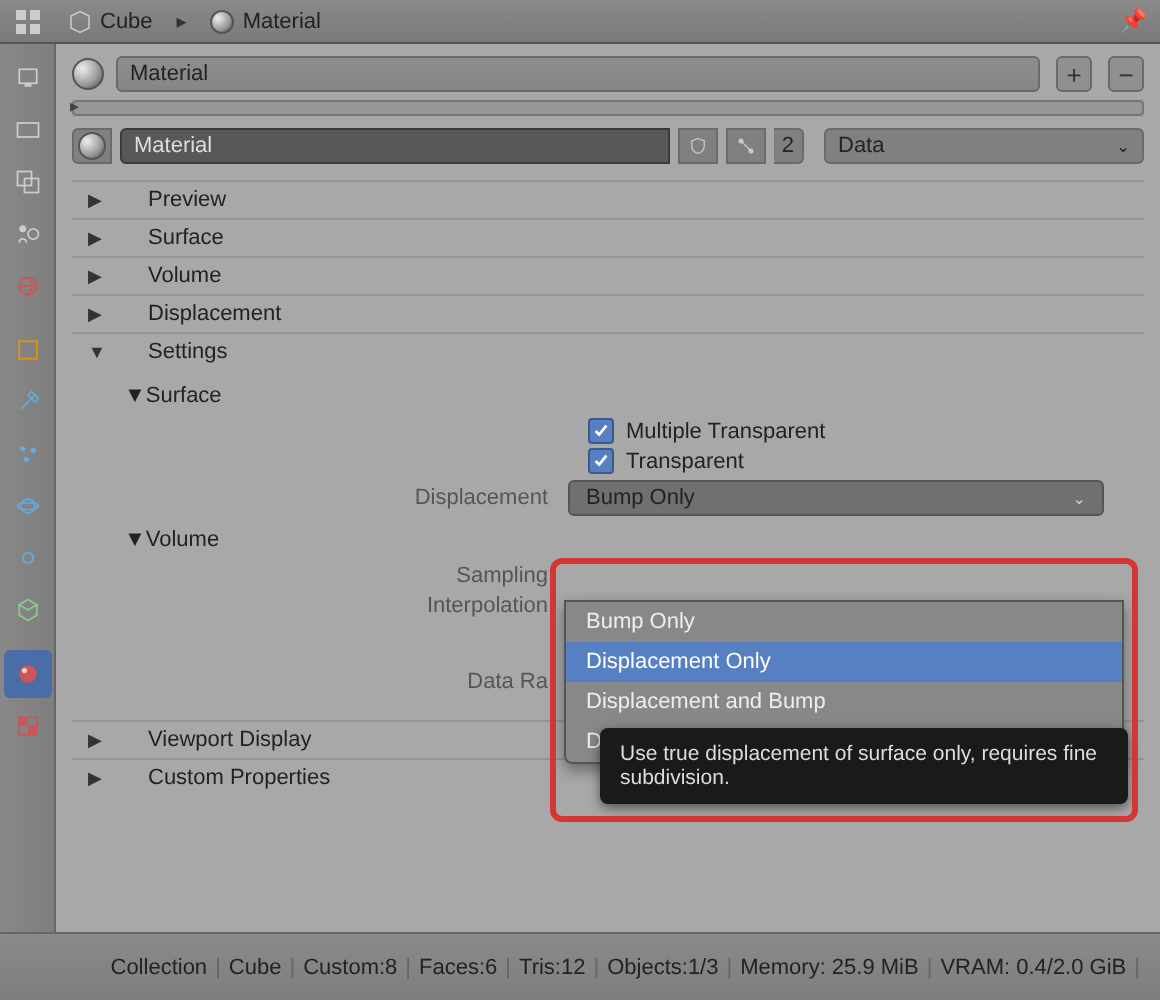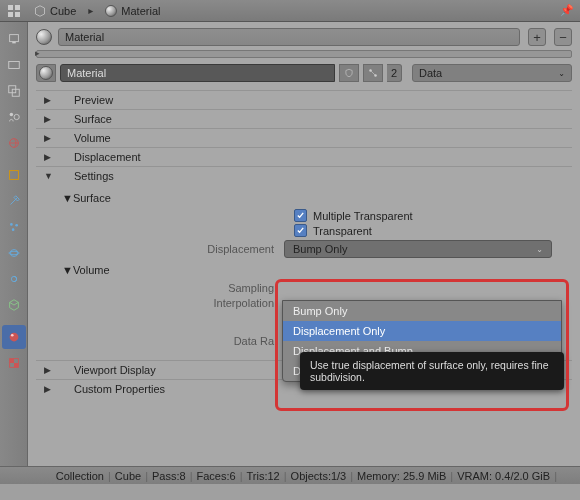--- a/index.html
+++ b/index.html
@@ -40,22 +40,22 @@
 .field-label { width:248px; text-align:right; padding-right:10px; color:#555;}
 .field-input { flex:1; height:16px; background:linear-gradient(#b8b8b8,#b0b0b0); border:1px solid #888; border-radius:8px; text-align:center; color:#333; display:flex;align-items:center;justify-content:center; margin-right:20px;}
 .chk-row { display:flex; align-items:center; margin:2px 0; padding-left:258px;}
 .chk { width:13px; height:13px; background:#5680c2; border:1px solid #3a5a8a; border-radius:2px; display:flex;align-items:center;justify-content:center; margin-right:6px;}
 .chk svg{width:9px;height:9px;}
 .redbox { position:absolute; border:3px solid #d43535; border-radius:6px; left:275px; top:279px; width:294px; height:132px; pointer-events:none; z-index:5;}
 .dd-closed { height:18px; background:#707070; border:1px solid #555; border-radius:3px; padding:0 8px; display:flex; align-items:center; justify-content:space-between; color:#eee;}
 .dd-open { position:absolute; left:282px; top:300px; width:280px; background:#888; border:1px solid #555; border-radius:0 0 4px 4px; box-shadow:0 3px 8px rgba(0,0,0,.4); z-index:3;}
 .dd-item { padding:4px 10px; color:#eee; font-size:11px;}
 .dd-item.sel { background:#5680c2; color:#fff;}
-.tooltip { position:absolute; left:300px; top:352px; width:264px; background:#1a1a1a; color:#ddd; padding:7px 10px; border-radius:4px; font-size:10.5px; z-index:4; box-shadow:0 2px 6px rgba(0,0,0,.5);}
-.statusbar { position:absolute; bottom:16px; left:0; right:0; height:18px; background:linear-gradient(#8a8a8a,#7e7e7e); border-top:1px solid #666; display:flex; align-items:center; padding:0 19px; font-size:10px; color:#222;}
+.tooltip { position:absolute; left:300px; top:364px; width:264px; background:#1a1a1a; color:#ddd; padding:7px 10px; border-radius:4px; font-size:10.5px; z-index:4; box-shadow:0 2px 6px rgba(0,0,0,.5);}
+.statusbar { position:absolute; bottom:0; left:0; right:0; height:34px; background:linear-gradient(#8a8a8a,#7e7e7e); border-top:1px solid #666; display:flex; align-items:center; padding:0 6px; font-size:10px; color:#222;}
 .statusbar .sep{margin:0 4px;color:#666;}
 .statusbar .left{flex:1;}
 .ctx-menu { position:absolute; bottom:18px; left:0; background:#ddd; border:1px solid #999; padding:1px 6px; font-size:10px; border-radius:0 3px 0 0;}
 .disp-row { display:flex; align-items:center; margin:3px 0;}
 .disp-row .field-label{width:248px;}
 .disp-dd-wrap { flex:1; margin-right:20px; position:relative;}
 .sub-hdr{display:flex;align-items:center;padding:3px 0 3px 26px;}
 </style>
 </head>
 <body>
@@ -297,21 +297,21 @@
 <div class="redbox"></div>
 
 <div class="ctx-menu">xt Menu</div>
 
 <div class="statusbar">
   <div class="left"></div>
   <span>Collection</span>
     <span class="sep">|</span>
   <span>Cube</span>
     <span class="sep">|</span>
-  <span>Pass:8</span>
+  <span>Custom:8</span>
     <span class="sep">|</span>
   <span>Faces:6</span>
     <span class="sep">|</span>
   <span>Tris:12</span>
     <span class="sep">|</span>
   <span>Objects:1/3</span>
     <span class="sep">|</span>
   <span>Memory: 25.9 MiB</span>
     <span class="sep">|</span>
   <span>VRAM: 0.4/2.0 GiB</span>

